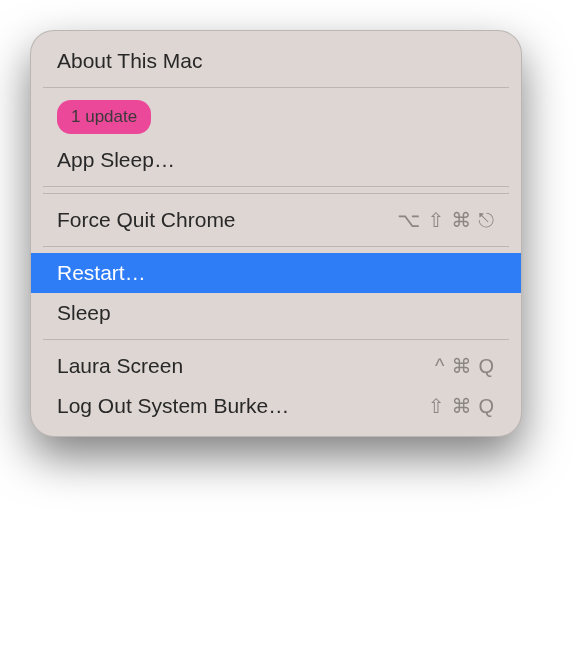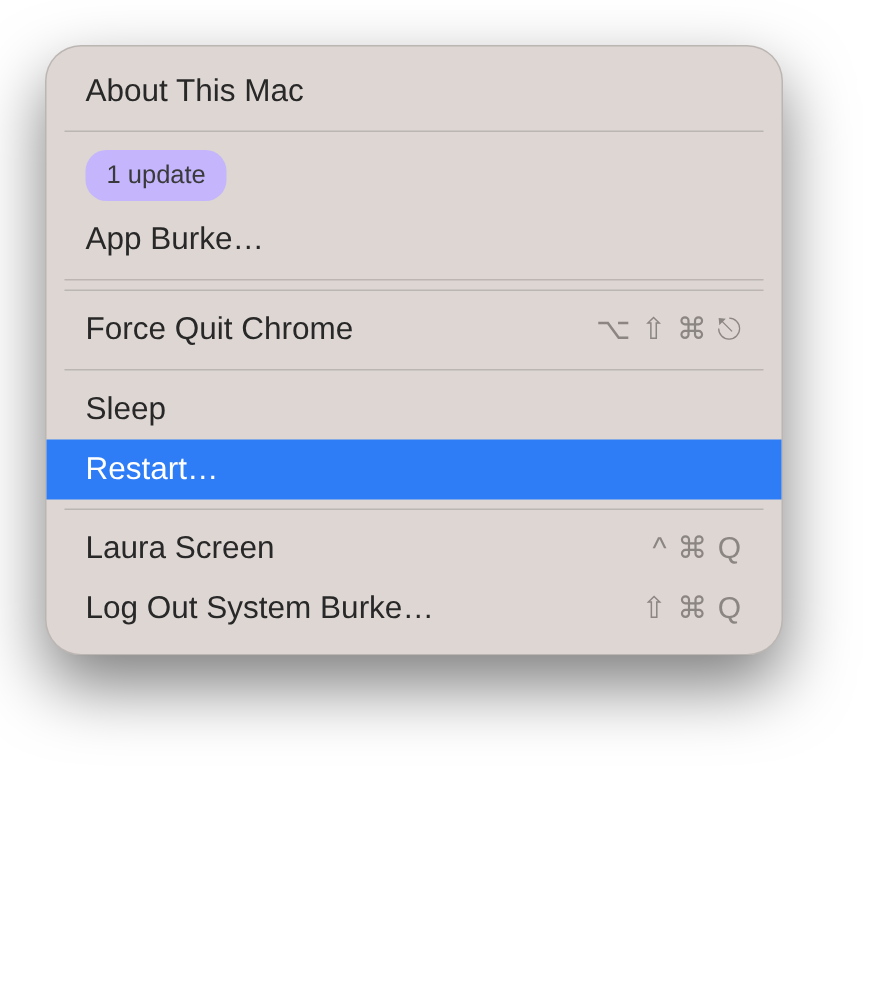--- a/index.html
+++ b/index.html
@@ -33,21 +33,21 @@
   .item.highlight {
     background: #2e7cf6;
     color: #ffffff;
   }
   .separator {
     height: 1px;
     background: rgba(0,0,0,0.15);
     margin: 6px 12px;
   }
   .badge {
-    background: #c4b5fd;
+    background: #ec4899;
     color: #3a3a3a;
     font-size: 17px;
     padding: 3px 14px;
     border-radius: 14px;
   }
   .chevron {
     font-size: 20px;
     color: #444;
     font-weight: 600;
   }
@@ -70,46 +70,46 @@
     <span class="row-left">About This Mac</span>
   </div>
 
   <div class="separator"></div>
 
   <div class="item">
     <span class="badge">1 update</span>
   </div>
 
   <div class="item">
-    <span class="row-left">App Burke…</span>
+    <span class="row-left">App Sleep…</span>
   </div>
 
   <div class="separator"></div>
 
 
   <div class="separator"></div>
 
   <div class="item">
     <span class="row-left">Force Quit Chrome</span>
     <span class="shortcut">
       <span>⌥</span>
       <span>⇧</span>
       <span>⌘</span>
       <span>⎋</span>
     </span>
   </div>
 
   <div class="separator"></div>
 
+  <div class="item highlight">
+    <span class="row-left">Restart…</span>
+  </div>
+
   <div class="item">
     <span class="row-left">Sleep</span>
-  </div>
-
-  <div class="item highlight">
-    <span class="row-left">Restart…</span>
   </div>
 
 
   <div class="separator"></div>
 
   <div class="item">
     <span class="row-left">Laura Screen</span>
     <span class="shortcut">
       <span>^</span>
       <span>⌘</span>

